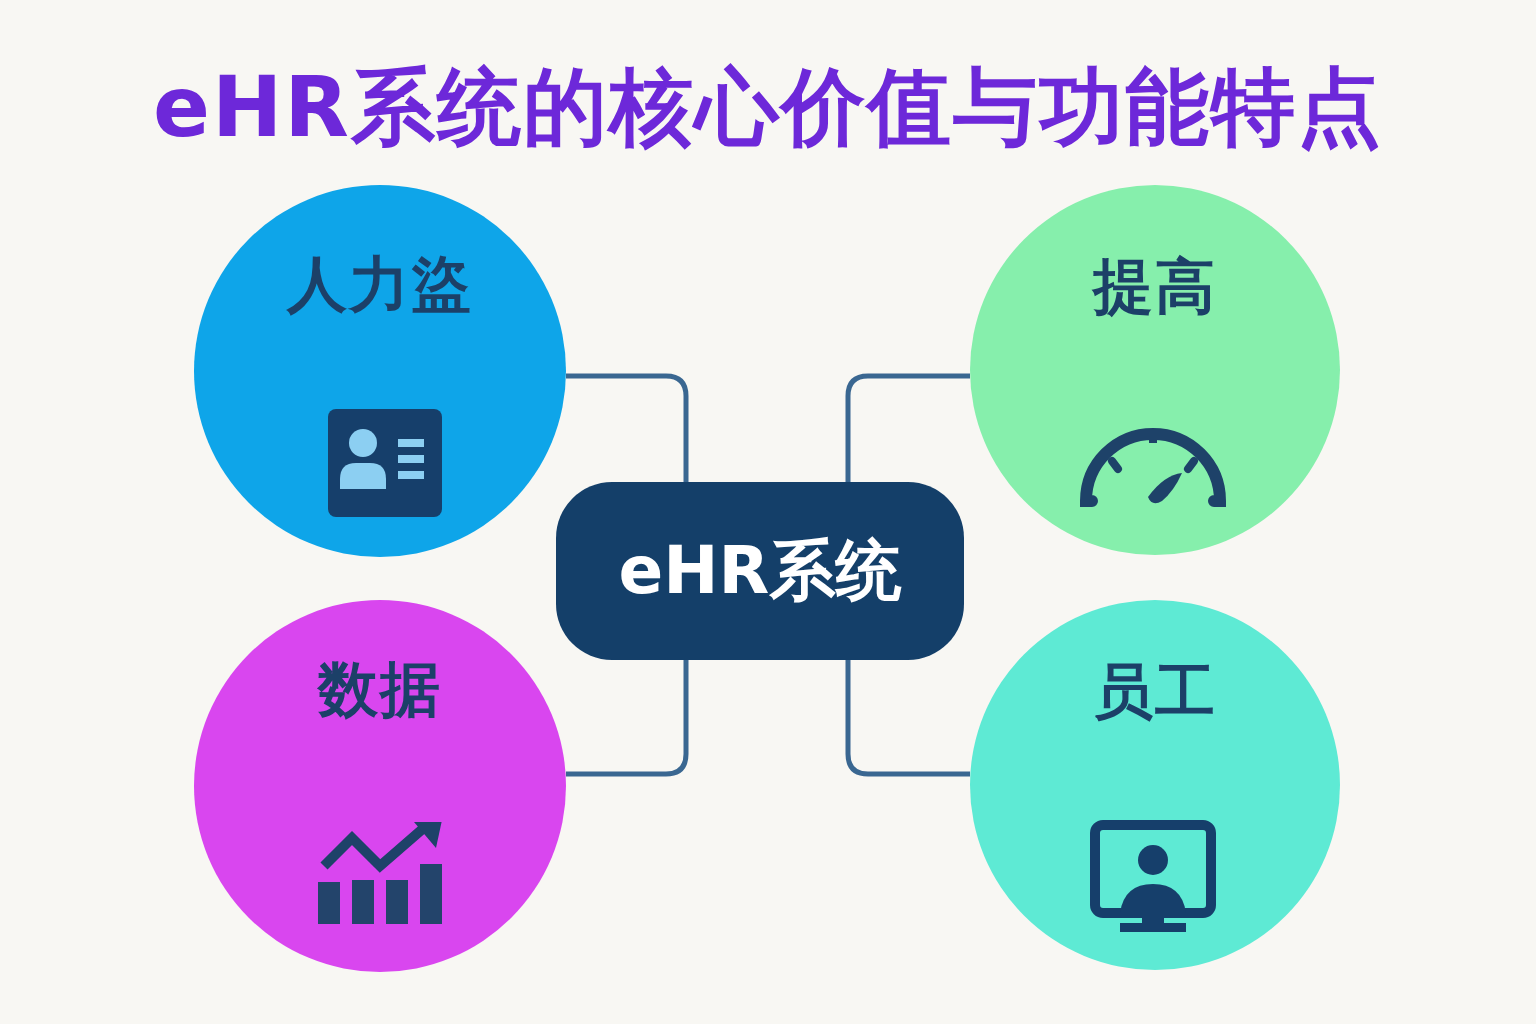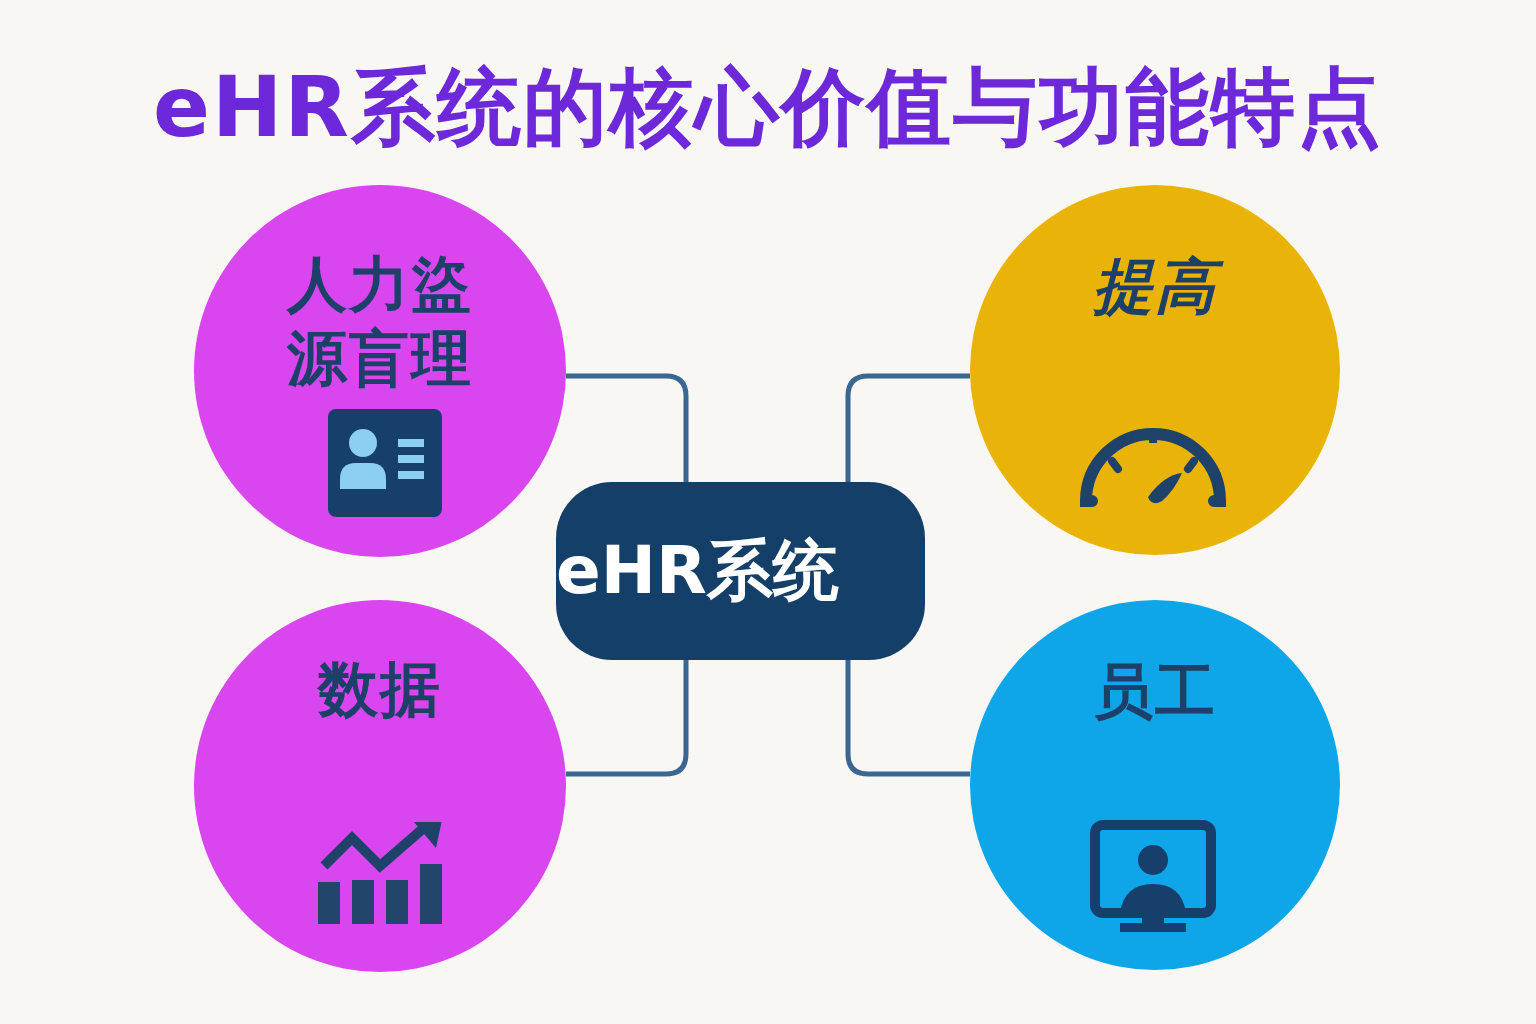--- a/index.html
+++ b/index.html
@@ -1,54 +1,53 @@
 <!DOCTYPE html>
 <html><head>
 <meta charset="utf-8">
 <style>
   html,body{margin:0;padding:0;}
   body{width:1536px;height:1024px;background:#f8f7f3;position:relative;overflow:hidden;font-family:"DejaVu Sans","Liberation Sans",sans-serif;}
   .title{position:absolute;left:0;top:52px;width:1536px;text-align:center;font-size:84px;font-weight:bold;color:#6d28d9;letter-spacing:2px;line-height:110px;}
   .circle{position:absolute;border-radius:50%;display:flex;flex-direction:column;align-items:center;}
   .ctext{font-size:60px;font-weight:bold;color:#1c4068;line-height:74px;text-align:center;letter-spacing:2px;}
   .icon{position:absolute;}
-  .hub{position:absolute;left:556px;top:482px;width:369px;height:178px;background:#143f69;border-radius:56px;display:flex;align-items:center;justify-content:flex-start;}
+  .hub{position:absolute;left:556px;top:482px;width:408px;height:178px;background:#143f69;border-radius:56px;display:flex;align-items:center;justify-content:center;}
   .hub span{color:#fff;font-size:66px;font-weight:bold;}
   svg.lines{position:absolute;left:0;top:0;}
 </style>
 </head>
 <body>
 
 <div class="title">eHR系统的核心价值与功能特点</div>
 
 <svg class="lines" width="1536" height="1024">
   <g fill="none" stroke="#3a6791" stroke-width="5">
     <path d="M566 376 H666 Q686 376 686 396 V482"></path>
     <path d="M970 376 H868 Q848 376 848 396 V482"></path>
     <path d="M566 774 H666 Q686 774 686 754 V660"></path>
     <path d="M970 774 H868 Q848 774 848 754 V660"></path>
   </g>
 </svg>
 
-<div class="circle" style="left:194px;top:185px;width:372px;height:372px;background:#d946ef;">
+<div class="circle" style="left:194px;top:185px;width:372px;height:372px;background:#0ea5e9;">
   <div class="ctext" style="margin-top:62px;">
       <div>人力盜</div>
-      <div>源盲理</div>
     </div>
   <svg class="icon" style="left:134px;top:224px;" width="114" height="108" viewBox="0 0 114 108">
     <rect x="0" y="0" width="114" height="108" rx="8" fill="#163f6b"></rect>
     <circle cx="35" cy="34" r="14" fill="#8ccff2"></circle>
     <path d="M12 80 V70 Q12 54 28 54 H42 Q58 54 58 70 V80 Z" fill="#8ccff2"></path>
     <rect x="70" y="30" width="26" height="8" fill="#8ccff2"></rect>
     <rect x="70" y="46" width="26" height="8" fill="#8ccff2"></rect>
     <rect x="70" y="62" width="26" height="8" fill="#8ccff2"></rect>
   </svg>
 </div>
 
-<div class="circle" style="left:970px;top:185px;width:370px;height:370px;background:#eab308;font-style:italic;">
+<div class="circle" style="left:970px;top:185px;width:370px;height:370px;background:#86efac;">
   <div class="ctext" style="margin-top:64px;">
       <div>提高</div>
     </div>
   <svg class="icon" style="left:108px;top:228px;" width="150" height="96" viewBox="0 0 150 96">
     <path d="M14 88 H8 A67 67 0 1 1 142 88 H136" fill="none" stroke="#1e4269" stroke-width="12" stroke-linecap="round"></path>
     <line x1="75" y1="18" x2="75" y2="30" stroke="#1e4269" stroke-width="8"></line>
     <line x1="34" y1="48" x2="40" y2="56" stroke="#1e4269" stroke-width="8" stroke-linecap="round"></line>
     <line x1="116" y1="48" x2="110" y2="56" stroke="#1e4269" stroke-width="8" stroke-linecap="round"></line>
     <path d="M104 60 Q86 62 70 84 Q74 94 84 88 Q96 78 104 60 Z" fill="#1e4269"></path>
   </svg>
@@ -61,21 +60,21 @@
   <svg class="icon" style="left:124px;top:222px;" width="130" height="104" viewBox="0 0 130 104">
     <path d="M6 44 L34 16 L62 44 L108 4" fill="none" stroke="#1e4269" stroke-width="10"></path>
     <path d="M96 0 L124 -2 L118 26 Z" fill="#1e4269"></path>
     <rect x="0" y="60" width="22" height="42" fill="#23446b"></rect>
     <rect x="34" y="58" width="22" height="44" fill="#23446b"></rect>
     <rect x="68" y="58" width="22" height="44" fill="#23446b"></rect>
     <rect x="102" y="42" width="22" height="60" fill="#23446b"></rect>
   </svg>
 </div>
 
-<div class="circle" style="left:970px;top:600px;width:370px;height:370px;background:#0ea5e9;">
+<div class="circle" style="left:970px;top:600px;width:370px;height:370px;background:#5eead4;">
   <div class="ctext" style="margin-top:54px;">
       <div>员工</div>
     </div>
   <svg class="icon" style="left:120px;top:220px;" width="126" height="114" viewBox="0 0 126 114">
     <rect x="5" y="5" width="116" height="88" rx="8" fill="none" stroke="#163f6b" stroke-width="10"></rect>
     <circle cx="63" cy="40" r="15" fill="#163f6b"></circle>
     <path d="M30 93 Q34 64 63 64 Q92 64 96 93 Z" fill="#163f6b"></path>
     <rect x="52" y="93" width="22" height="10" fill="#163f6b"></rect>
     <rect x="30" y="103" width="66" height="9" fill="#163f6b"></rect>
   </svg>

